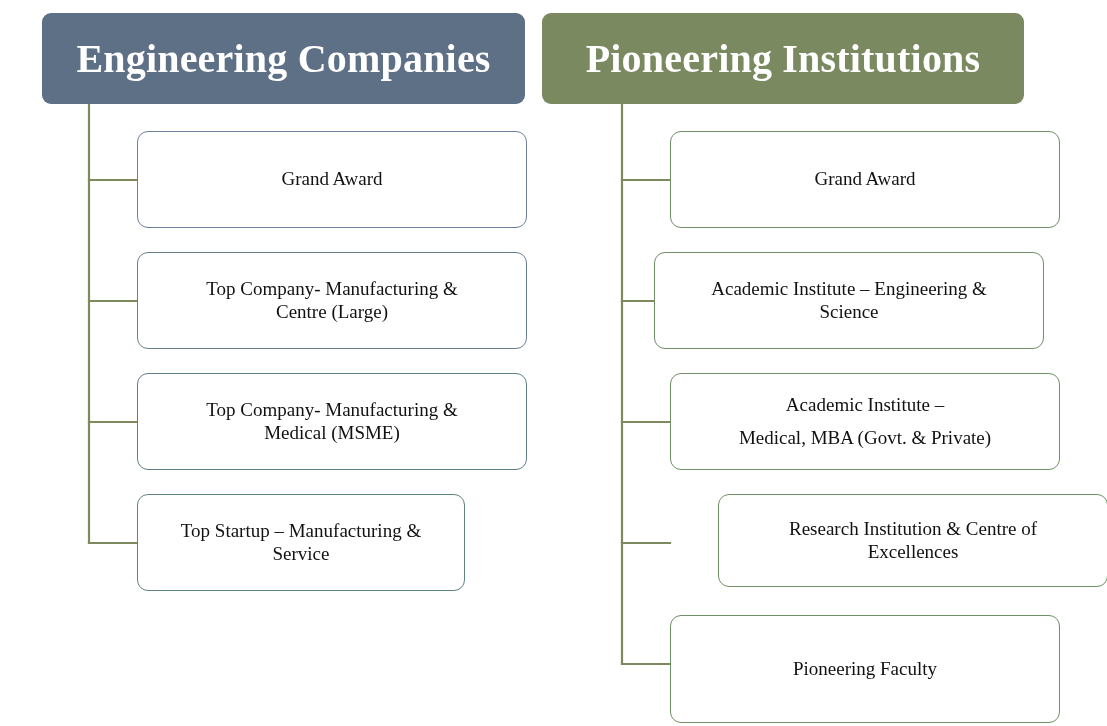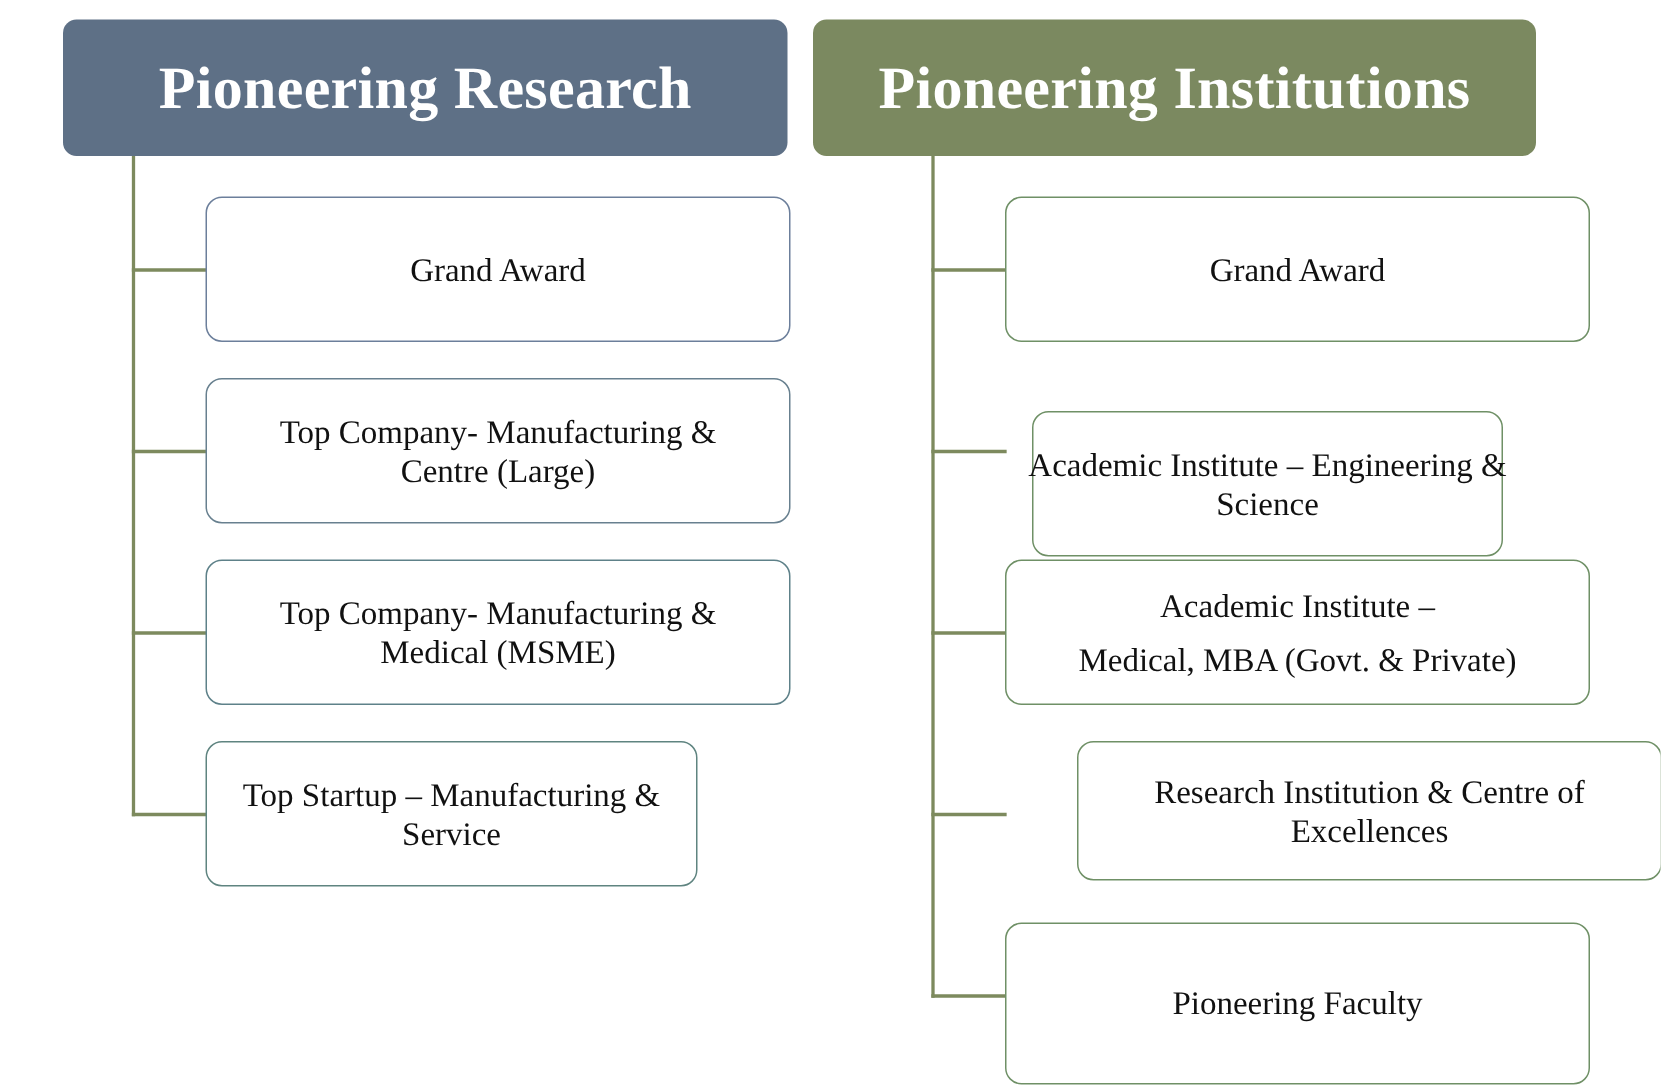--- a/index.html
+++ b/index.html
@@ -76,21 +76,21 @@
     border-radius: 11px;
     border-style: solid;
     border-width: 1.7px;
     box-sizing: border-box;
     display: flex;
     flex-direction: column;
     align-items: center;
     justify-content: center;
     text-align: center;
     color: #111111;
-    font-size: 22px;
+    font-size: 19px;
     line-height: 1.16;
     padding: 2px 12px;
   }
 
   .node .line {
     display: block;
     white-space: nowrap;
   }
 
   .node .para {
@@ -109,21 +109,21 @@
   .col-right .node { border-color: #6f9066; }
 
   
   #node-l0 { left: 137px; top: 131px; width: 390px; height: 97px; }
   #node-l1 { left: 137px; top: 252px; width: 390px; height: 97px; }
   #node-l2 { left: 137px; top: 373px; width: 390px; height: 97px; }
   #node-l3 { left: 137px; top: 494px; width: 328px; height: 97px; }
 
   
   #node-r0 { left: 670px; top: 131px; width: 390px; height: 97px; }
-  #node-r1 { left: 688px; top: 252px; width: 314px; height: 97px; margin-top: 22px; }
+  #node-r1 { left: 654px; top: 252px; width: 390px; height: 97px; }
   #node-r2 { left: 670px; top: 373px; width: 390px; height: 97px; }
   #node-r3 { left: 670px; top: 494px; width: 390px; height: 93px; margin-left: 48px; }
   #node-r4 { left: 670px; top: 615px; width: 390px; height: 108px; }
 </style>
 </head>
 <body>
 
 <div class="canvas">
 
   <svg class="connectors" width="1107" height="726" viewBox="0 0 1107 726" aria-hidden="true">
@@ -142,21 +142,21 @@
       <path d="M622,301 L670,301"></path>
       <path d="M622,422 L670,422"></path>
       <path d="M622,543 L670,543"></path>
       <path d="M622,664 L670,664"></path>
     </g>
   </svg>
 
   <div class="col-left">
 
     <div class="col-header" id="header-companies">
-      <span>Pioneering Research</span>
+      <span>Engineering Companies</span>
     </div>
 
     <div class="node n0" id="node-l0">
       <span class="line">Grand Award</span>
     </div>
 
     <div class="node n1" id="node-l1">
       <span class="line">Top Company- Manufacturing &amp;</span>
       <span class="line">Centre (Large)</span>
     </div>

